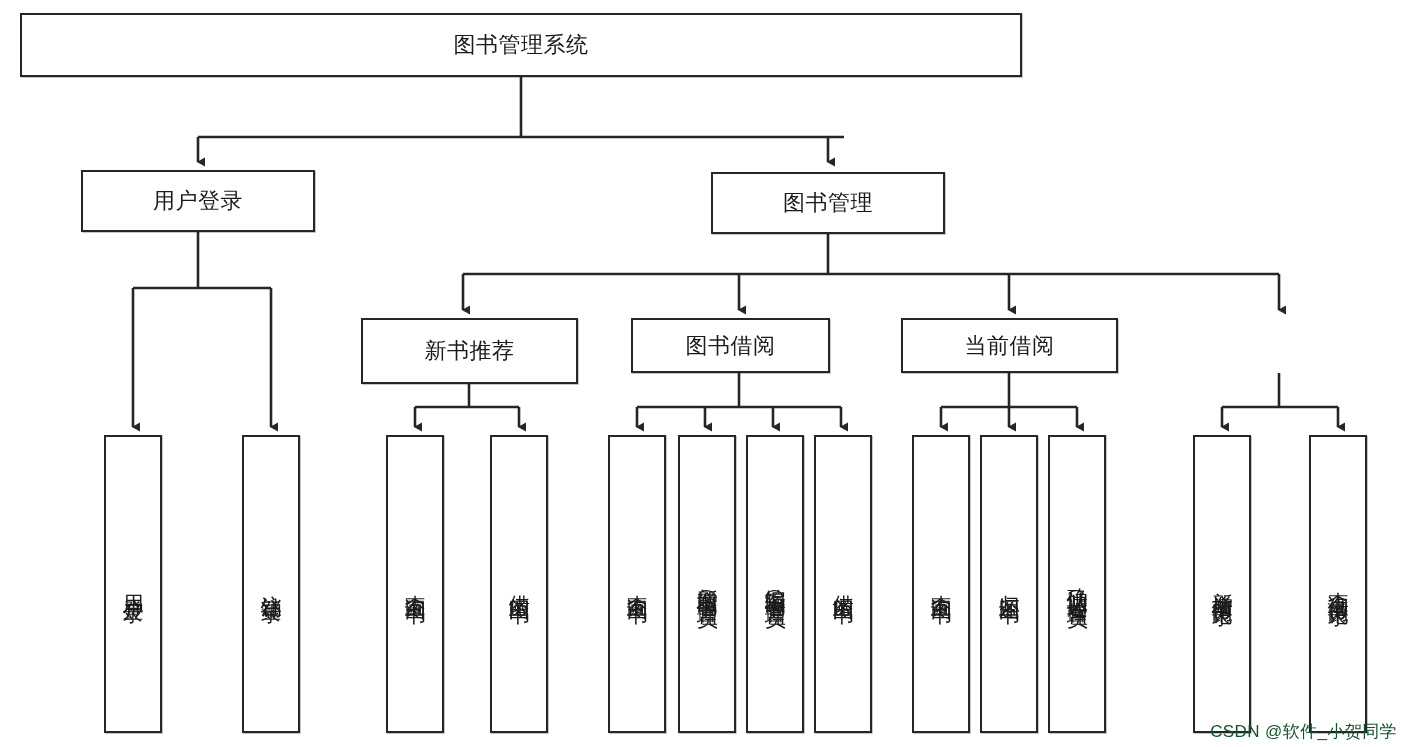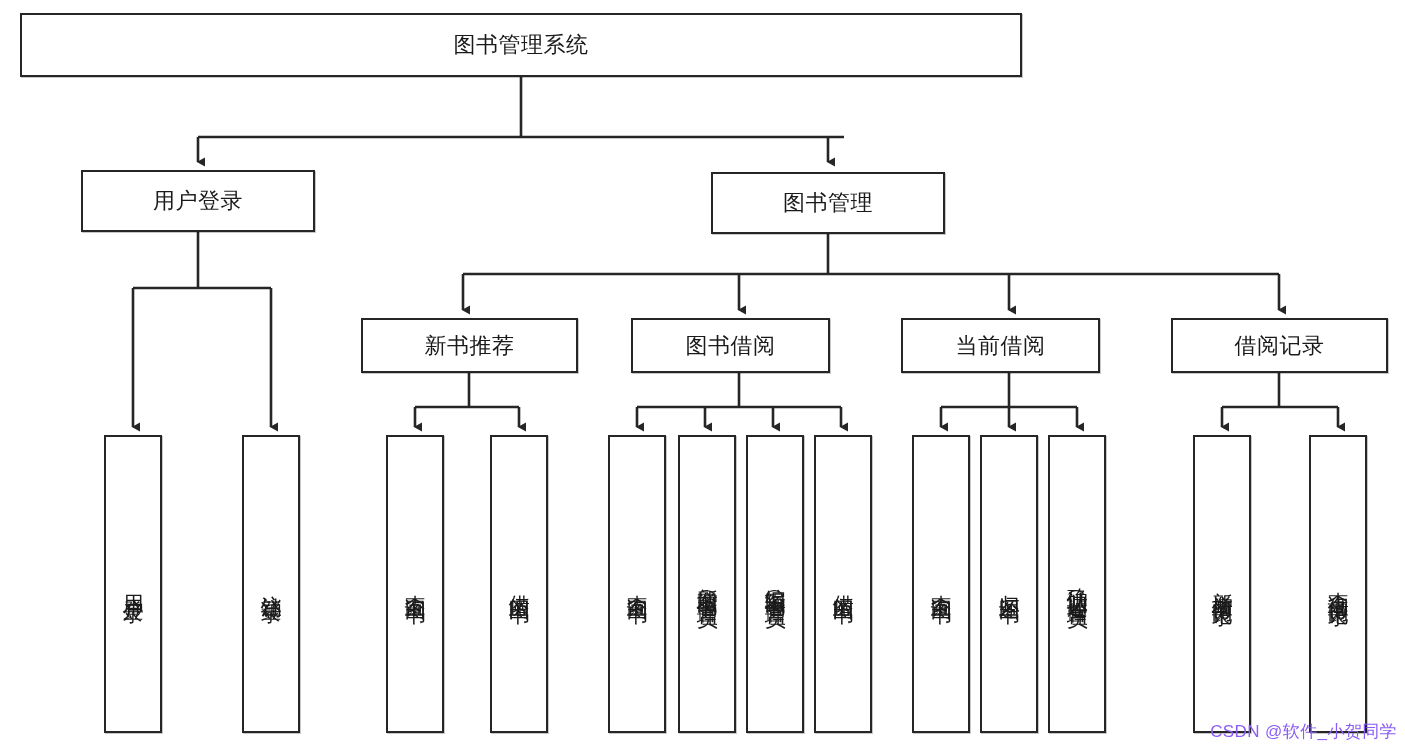--- a/index.html
+++ b/index.html
@@ -55,21 +55,21 @@
     line-height: 1.35;
     letter-spacing: 3px;
     white-space: nowrap;
     max-height: 284px;
   }
   .watermark {
     position: absolute;
     right: 8px;
     bottom: 4px;
     font-size: 17px;
-    color: #8b5cf6;
+    color: #14532d;
     white-space: nowrap;
     letter-spacing: 0.4px;
   }
 </style>
 </head>
 <body>
 
 <div id="diagram-root">
 
   <svg class="connector-layer" viewBox="0 0 1405 747" xmlns="http://www.w3.org/2000/svg">
@@ -126,31 +126,28 @@
     <span class="node-label">图书管理系统</span>
   </div>
 
   <div class="node" style="left:81px; top:170px; width:234px; height:62px;">
     <span class="node-label">用户登录</span>
   </div>
   <div class="node" style="left:711px; top:172px; width:234px; height:62px;">
     <span class="node-label">图书管理</span>
   </div>
 
-  <div class="node" style="left:361px; top:318px; width:217px; height:55px;">
+  <div class="node" style="left:361px; top:318px; width:217px; height:66px;">
     <span class="node-label">新书推荐</span>
   </div>
   <div class="node" style="left:631px; top:318px; width:199px; height:55px;">
     <span class="node-label">图书借阅</span>
   </div>
-  <div class="node" style="left:901px; top:318px; width:199px; height:55px;">
+  <div class="node" style="left:901px; top:318px; width:217px; height:55px;">
     <span class="node-label">当前借阅</span>
-  </div>
-  <div class="node" style="left:1171px; top:318px; width:217px; height:55px;">
-    <span class="node-label">借阅记录</span>
   </div>
 
   <div class="node leaf" style="left:104px; top:435px; width:58px; height:298px;">
     <span class="node-label">用户登录</span>
   </div>
   <div class="node leaf" style="left:242px; top:435px; width:58px; height:298px;">
     <span class="node-label">注销登录</span>
   </div>
 
   <div class="node leaf" style="left:386px; top:435px; width:58px; height:298px;">

